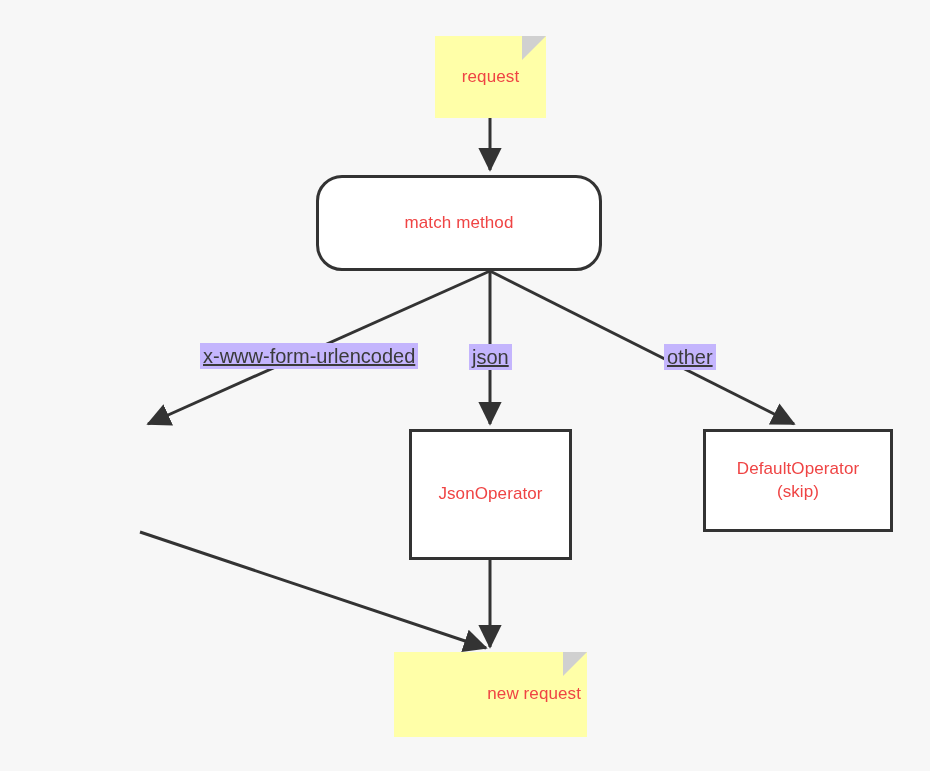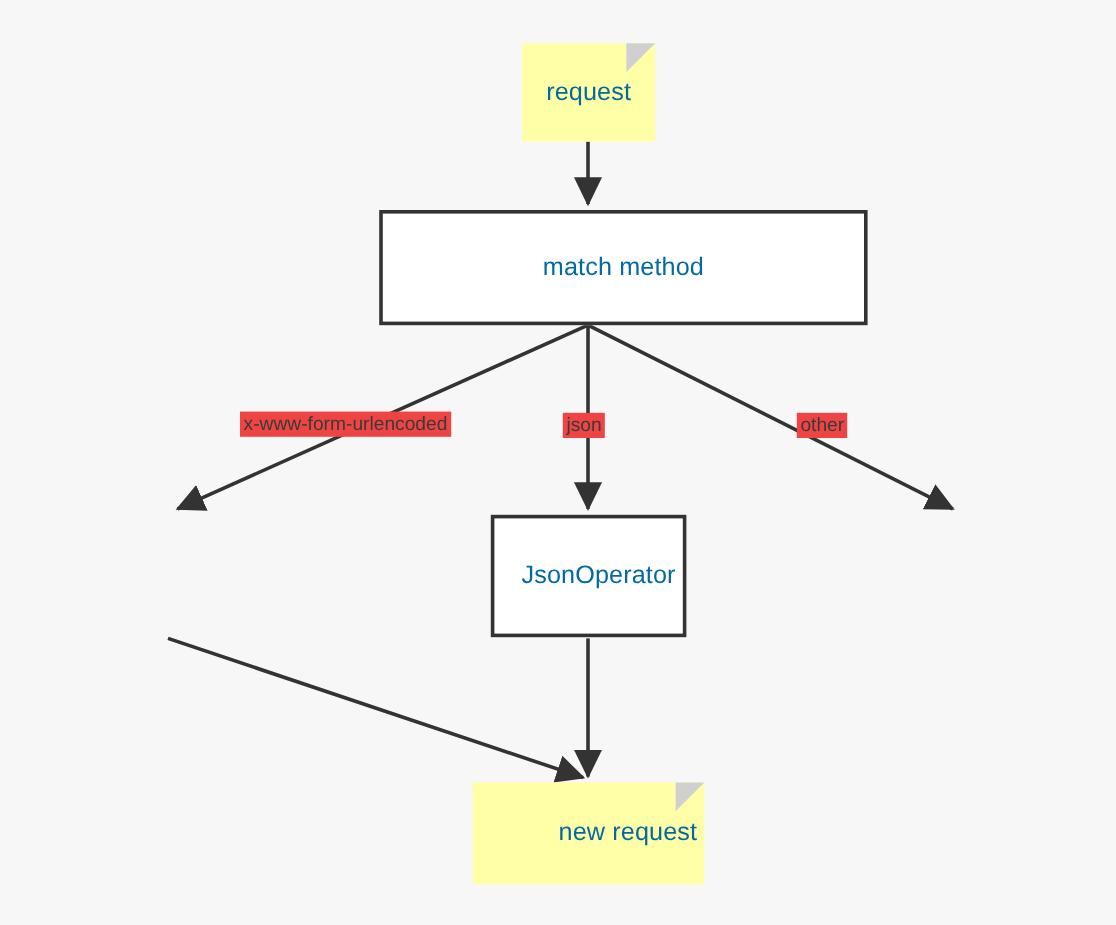--- a/index.html
+++ b/index.html
@@ -27,22 +27,22 @@
     height: 771px;
     pointer-events: none;
   }
   .node {
     position: absolute;
     box-sizing: border-box;
     display: flex;
     align-items: center;
     justify-content: center;
     text-align: center;
-    color: #0369a1;
-    font-size: 21px;
+    color: #ef4444;
+    font-size: 17px;
     line-height: 1.35;
     letter-spacing: 0.1px;
   }
   .node-process {
     background: #ffffff;
     border: 3px solid #333333;
   }
   .node-note {
     background: #ffffa8;
     border: none;
@@ -59,32 +59,33 @@
   }
   .node-label {
     position: relative;
     z-index: 2;
     padding: 0 6px;
     white-space: pre-line;
   }
   .edge-label {
     position: absolute;
     color: #3a3a3a;
-    font-size: 16px;
-    background: #ef4444;
+    font-size: 20px;
+    background: #c4b5fd;
     padding: 1px 3px;
     white-space: nowrap;
     line-height: 1.2;
+    text-decoration: underline;
   }
 
   
   #node-request       { left: 435px; top: 36px;  width: 111px; height: 82px; }
-  #node-match-method  { left: 316px; top: 175px; width: 407px; height: 96px; }
+  #node-match-method  { left: 316px; top: 175px; width: 286px; height: 96px; border-radius: 26px; }
   #node-formdata      { left: 37px;  top: 429px; width: 215px; height: 103px; }
-  #node-json          { left: 409px; top: 429px; width: 163px; height: 102px; justify-content: flex-end; }
+  #node-json          { left: 409px; top: 429px; width: 163px; height: 131px; }
   #node-default       { left: 703px; top: 429px; width: 190px; height: 103px; }
   #node-new-request   { left: 394px; top: 652px; width: 193px; height: 85px; justify-content: flex-end; }
 
   
   #label-urlencoded { left: 200px; top: 343px; }
   #label-json       { left: 469px; top: 344px; }
   #label-other      { left: 620px; top: 344px; margin-left: 44px; }
 </style>
 </head>
 <body>
@@ -121,20 +122,24 @@
 
   <div class="node node-process" id="node-match-method">
     <span class="node-label">match method</span>
   </div>
 
 
   <div class="node node-process" id="node-json">
     <span class="node-label">JsonOperator</span>
   </div>
 
+  <div class="node node-process" id="node-default">
+    <span class="node-label">DefaultOperator
+(skip)</span>
+  </div>
 
   <div class="node node-note" id="node-new-request">
     <span class="note-fold-shade"></span>
     <span class="node-label">new request</span>
   </div>
 
   <div class="edge-label" id="label-urlencoded">x-www-form-urlencoded</div>
 
   <div class="edge-label" id="label-json">json</div>
 

